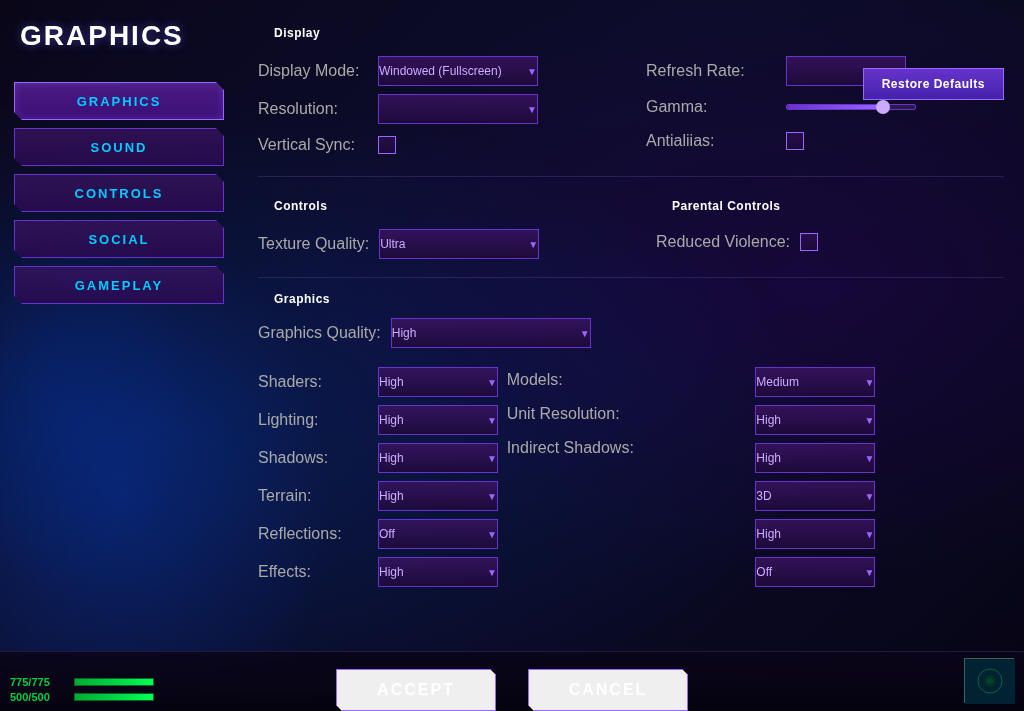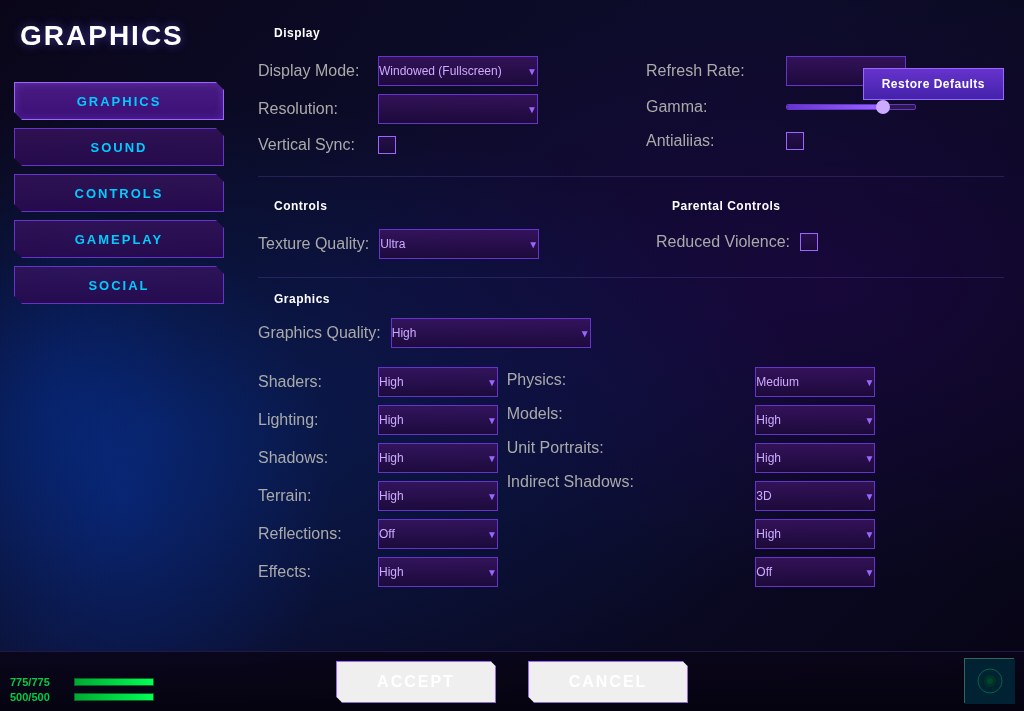--- a/index.html
+++ b/index.html
@@ -236,21 +236,21 @@
     
     .bottom-bar {
       position: absolute;
       bottom: 0;
       left: 0;
       right: 0;
       height: 60px;
       background: linear-gradient(180deg, rgba(10,5,25,0.9) 0%, rgba(5,3,15,0.98) 100%);
       border-top: 1px solid rgba(100,80,180,0.3);
       display: flex;
-      align-items: center;
+      align-items: flex-end;
       justify-content: center;
       gap: 32px;
       z-index: 10;
     }
 
     .stat-bar-left {
       position: absolute;
       left: 10px;
       bottom: 8px;
       display: flex;
@@ -338,24 +338,24 @@
     <button class="nav-btn active">
       <span>GRAPHICS</span>
     </button>
     <button class="nav-btn">
       <span>SOUND</span>
     </button>
     <button class="nav-btn">
       <span>CONTROLS</span>
     </button>
     <button class="nav-btn">
-      <span>GAMEPLAY</span>
+      <span>SOCIAL</span>
     </button>
     <button class="nav-btn">
-      <span>SOCIAL</span>
+      <span>GAMEPLAY</span>
     </button>
   </div>
 
   <div class="content">
 
     <button class="restore-defaults-btn">
       <span>Restore Defaults</span>
     </button>
 
     <div class="section-title">Display</div>
@@ -485,27 +485,24 @@
           <span class="setting-label">Effects:</span>
           <div class="custom-select custom-select-sm">
             <span>High</span>
             <span class="dropdown-arrow">▼</span>
           </div>
         </div>
       </div>
 
       <div>
         <div class="setting-row">
-          <span class="setting-label setting-label-wide">Physics:</span>
-        </div>
-        <div class="setting-row">
           <span class="setting-label setting-label-wide">Models:</span>
         </div>
         <div class="setting-row">
-          <span class="setting-label setting-label-wide">Unit Portraits:</span>
+          <span class="setting-label setting-label-wide">Unit Resolution:</span>
         </div>
         <div class="setting-row">
           <span class="setting-label setting-label-wide">Indirect Shadows:</span>
         </div>
       </div>
 
       <div>
         <div class="setting-row">
           <div class="custom-select custom-select-sm">
             <span>Medium</span>

